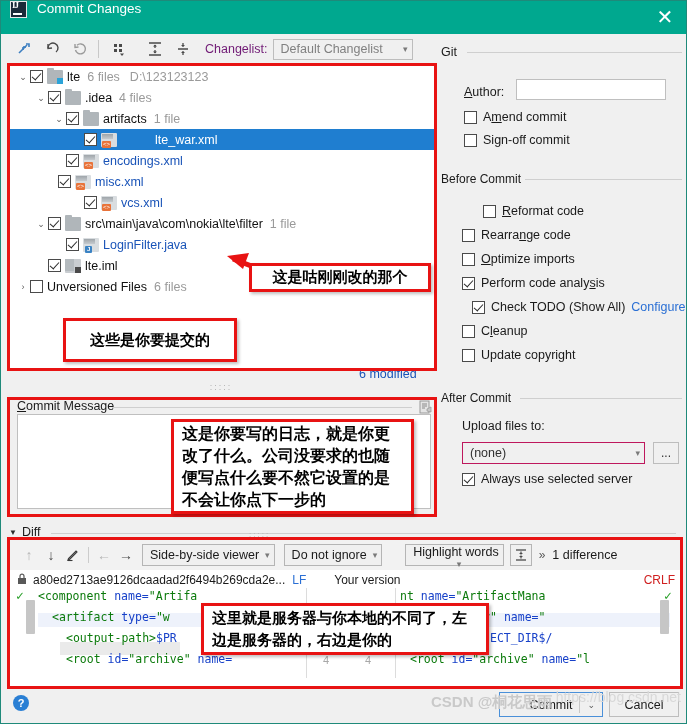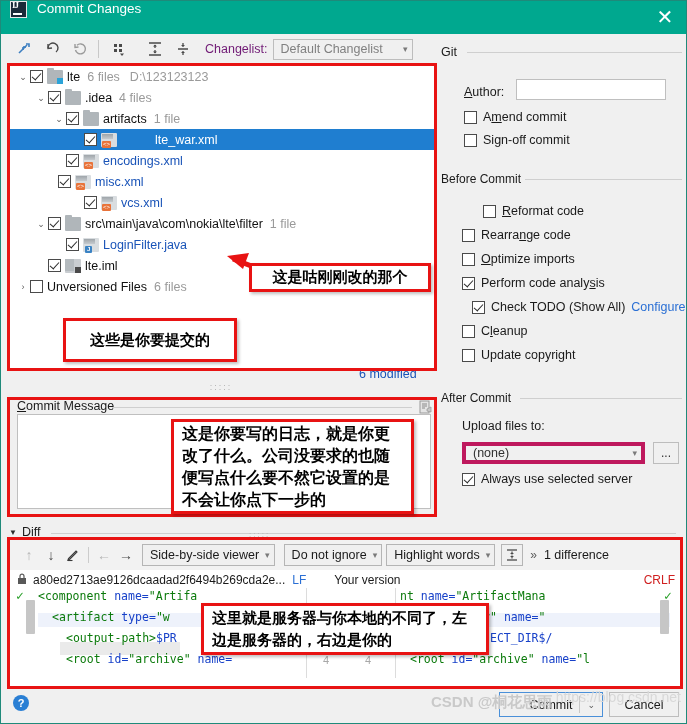--- a/index.html
+++ b/index.html
@@ -181,21 +181,21 @@
     margin-right: 6px; flex: none; position: relative;
   }
   .chk.on:after {
     content: ""; position: absolute; left: 3px; top: 0px; width: 4px; height: 8px;
     border: solid #2b2b2b; border-width: 0 1.5px 1.5px 0; transform: rotate(42deg);
   }
   .grp-label { position: absolute; font-size: 12px; color: #1a1a1a; }
   .grp-line { position: absolute; height: 1px; background: #cfcfcf; }
   .cfg-link { color: #2a6fd4; }
   .combo2 {
-    position: absolute; height: 22px; border: 4px solid #be185d; background: #f0f0f0;
+    position: absolute; height: 22px; border: 1px solid #be185d; background: #f0f0f0;
     display: flex; align-items: center; justify-content: space-between;
     color: #303030; font-size: 12.5px; padding: 0 4px 0 7px; cursor: pointer;
   }
   .btn-dots {
     position: absolute; width: 26px; height: 22px; border: 1px solid #bdbdbd;
     background: #f0f0f0; display: flex; align-items: center; justify-content: center;
     color: #303030; font-size: 12px; cursor: pointer;
   }
 
   
@@ -549,21 +549,21 @@
       <div class="dt-ic dim">←</div>
       <div class="dt-ic">→</div>
       <div class="dcombo">
         <span>Side-by-side viewer</span>
         <span class="caret">▾</span>
       </div>
       <div class="dcombo" style="margin-left:9px;">
         <span>Do not ignore</span>
         <span class="caret">▾</span>
       </div>
-      <div class="dcombo" style="margin-left:4px;">
+      <div class="dcombo" style="margin-left:23px;flex-direction:column;">
         <span>Highlight words</span>
         <span class="caret">▾</span>
       </div>
       <div class="dbtn">
         <svg width="14" height="14" viewBox="0 0 14 14">
             <path d="M2 2 h10" stroke="#4a4a4a" stroke-width="1.3"></path>
             <path d="M2 12 h10" stroke="#4a4a4a" stroke-width="1.3"></path>
             <path d="M7 3.5 v2.5 M7 10.5 v-2.5" stroke="#4a4a4a" stroke-width="1.2"></path>
             <path d="M5 5 l2 1.8 2 -1.8 z" fill="#4a4a4a"></path>
             <path d="M5 9 l2 -1.8 2 1.8 z" fill="#4a4a4a"></path>

